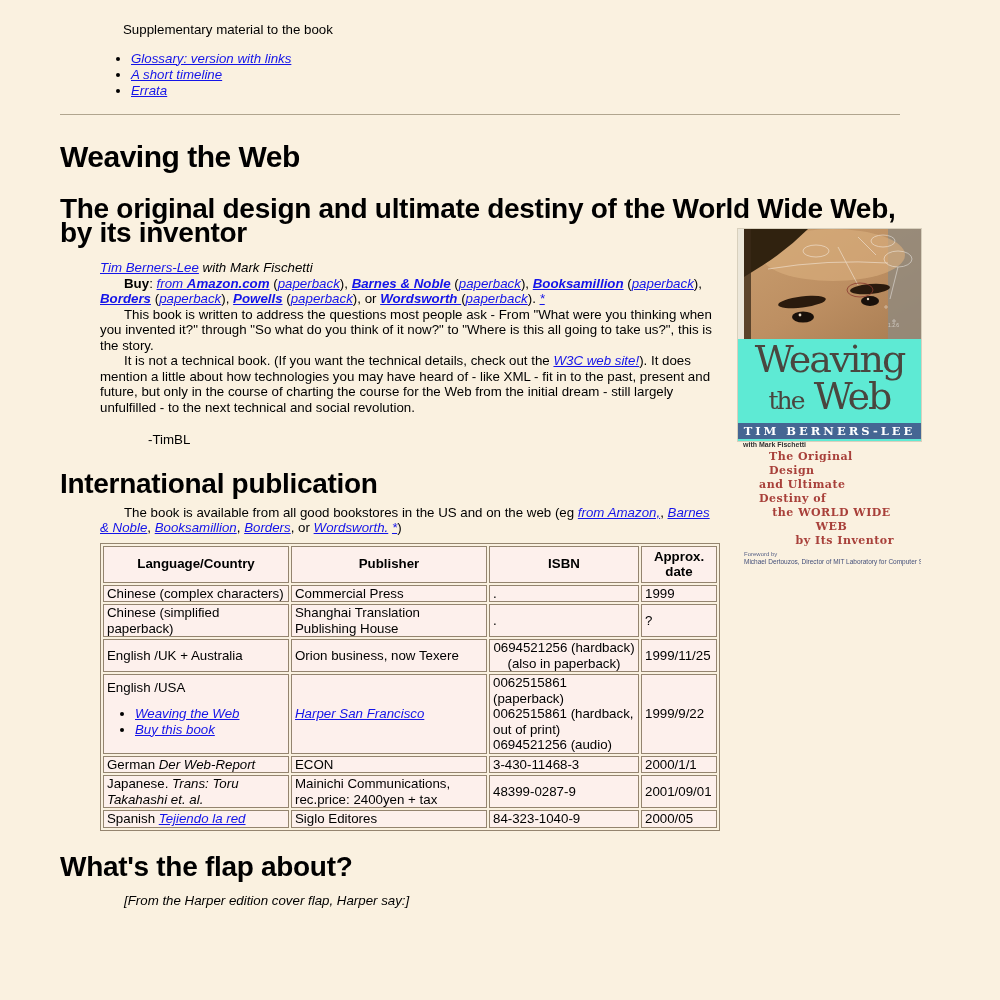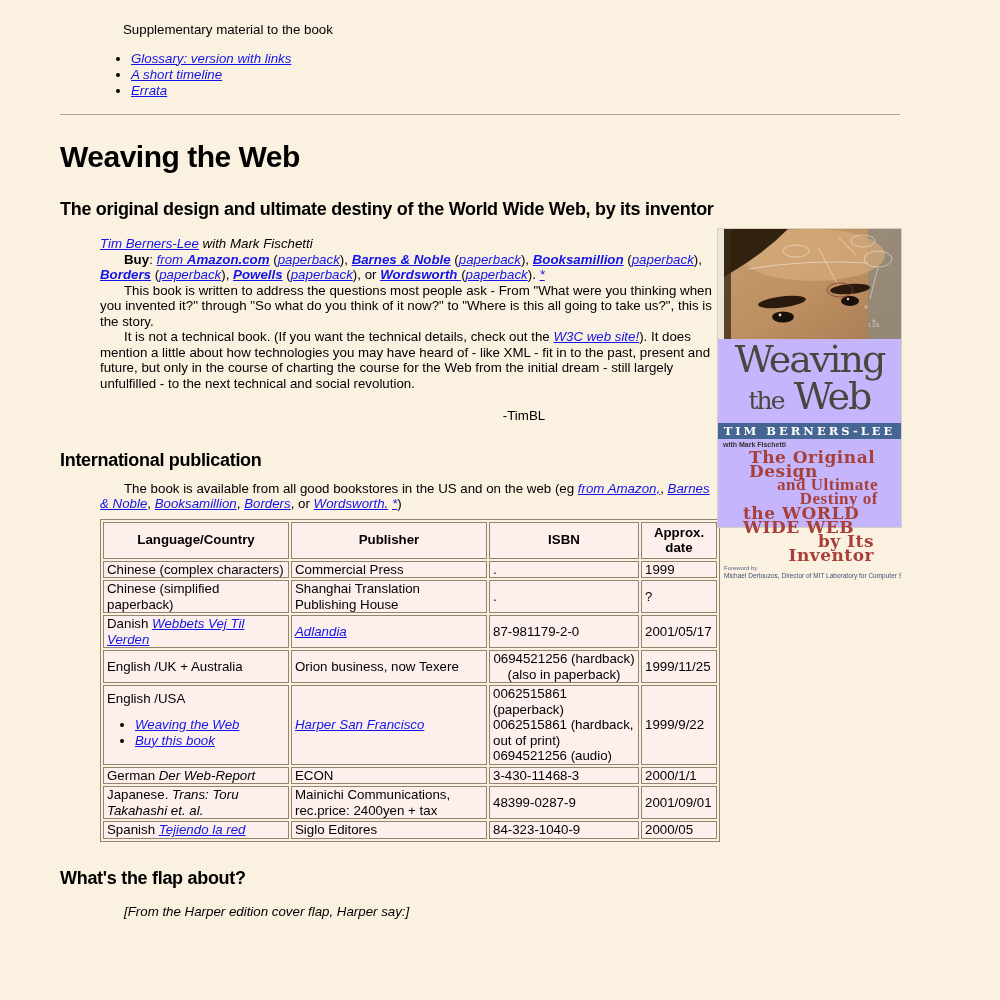--- a/index.html
+++ b/index.html
@@ -13,51 +13,51 @@
     font-family:"Liberation Sans","DejaVu Sans",sans-serif;
     font-size:13.3px; line-height:15.5px; position:relative;
   }
   a{color:var(--link); text-decoration:underline; cursor:pointer;font-style:italic;}
   .b{font-weight:bold;} .i{font-style:italic;}
   .intro-lead{margin-left:63px;}
   ul.intro{margin:13px 0 14px; padding-left:71px;}
   ul.intro li{margin:0 0 0.5px;}
   hr{border:none; border-top:1px solid #b0a58f; margin:16px 0 0;}
   h1{font-size:30px; line-height:32px; margin:26px 0 0; letter-spacing:-0.5px;}
-  h2{font-size:18px; line-height:24px; margin:24px 0 0; letter-spacing:-0.3px;}
+  h2{font-size:28px; line-height:24px; margin:24px 0 0; letter-spacing:-0.3px;}
   .narrow{width:618px;}
   .byline{margin:15px 0 0 40px;}
   p.ind{margin:0 0 0 40px; text-indent:24px;}
-  .sig{margin:17px 0 0 88px;text-align:center;}
+  .sig{margin:17px 0 0 88px;}
   .avail{margin:9px 0 0 40px; text-indent:24px;}
   table{border-collapse:separate; border-spacing:2px; border:1px solid var(--border);
         margin:7px 0 0 40px; background:transparent;}
   th,td{border:1px solid var(--border); background:var(--cell_bg); padding:0 3px;}
   th{font-weight:bold; text-align:center; padding:2px 3px;}
   td.center{text-align:center;}
   td ul{margin:11px 0 11px; padding-left:28px;}
   .flap-note{margin:14px 0 0 40px; text-indent:24px;}
   
-  .cover{position:absolute; left:718px; top:229px; width:183px; height:298px;
-         background:#c4b5fd; box-shadow:0 0 0 1px #d8d0bd;}
+  .cover{position:absolute; left:738px; top:229px; width:183px; height:212px;
+         background:#5eead4; box-shadow:0 0 0 1px #d8d0bd;}
   .cover-photo{display:block;}
   .cover-title{ text-align:center; color:var(--cover_title);
     font-family:"DejaVu Serif","Liberation Serif",serif; margin-top:2px;}
   .cover-title .l1{font-size:38px; line-height:36px; letter-spacing:-2px;}
   .cover-title .l2{font-size:38px; line-height:38px; letter-spacing:-2px;}
   .cover-title .sm{font-size:25px;margin-top:32px;}
   .cover-band{background:var(--cover_band); color:#fff; text-align:center;
     font-family:"DejaVu Serif","Liberation Serif",serif; font-size:11.5px; font-weight:bold;
     letter-spacing:3px; line-height:16px; margin-top:3px; white-space:nowrap; overflow:hidden;}
   .cover-with{font-size:7px; line-height:9px; color:#333; margin:1px 0 0 5px; font-weight:bold;}
   .cover-tag{color:var(--cover_red); font-family:"DejaVu Serif","Liberation Serif",serif;
-    font-weight:bold; font-size:17px; line-height:14px; letter-spacing:0.5px; padding:1px 21px 0;}
+    font-weight:bold; font-size:11px; line-height:14px; letter-spacing:0.5px; padding:1px 21px 0;}
   .cover-tag div:nth-child(1){text-align:left; padding-left:10px;}
-  .cover-tag div:nth-child(2){text-align:right; padding-right:2px;font-family:Liberation Serif, serif;}
-  .cover-tag div:nth-child(3){text-align:left; padding-left:4px;}
+  .cover-tag div:nth-child(2){text-align:left; padding-right:2px;}
+  .cover-tag div:nth-child(3){text-align:center; padding-left:4px;}
   .cover-tag div:nth-child(4){text-align:right; padding-right:6px;}
   .cover-fw1{font-size:6px; line-height:7px; color:#5a6488; margin:3px 0 0 6px;}
   .cover-fw2{font-size:6.5px; line-height:8px; color:#44507a; margin:0 0 0 6px; white-space:nowrap; overflow:hidden;}
 </style>
 </head>
 <body>
 
 <div class="intro-lead">Supplementary material to the book</div>
 <ul class="intro">
     <li><a href="#">Glossary: version with links</a></li>
@@ -149,26 +149,20 @@
         <td><span>.</span></td>
         <td><span>1999</span></td>
       </tr>
       <tr>
         <td><span>Chinese (simplified paperback)</span></td>
         <td><span>Shanghai Translation Publishing House</span></td>
         <td><span>.</span></td>
         <td><span>?</span></td>
       </tr>
       <tr>
-        <td><span>Danish </span><a href="#" class="i">Webbets Vej Til Verden</a></td>
-        <td><a href="#">Adlandia</a></td>
-        <td><span>87-981179-2-0</span></td>
-        <td><span>2001/05/17</span></td>
-      </tr>
-      <tr>
         <td><span>English /UK + Australia</span></td>
         <td><span>Orion business, now Texere</span></td>
         <td class="center"><span>0694521256 (hardback)</span><br><span>(also in paperback)</span></td>
         <td><span>1999/11/25</span></td>
       </tr>
       <tr>
         <td><span>English /USA</span><ul>
             <li><a href="#">Weaving the Web</a></li>
             <li><a href="#">Buy this book</a></li>
           </ul></td>

